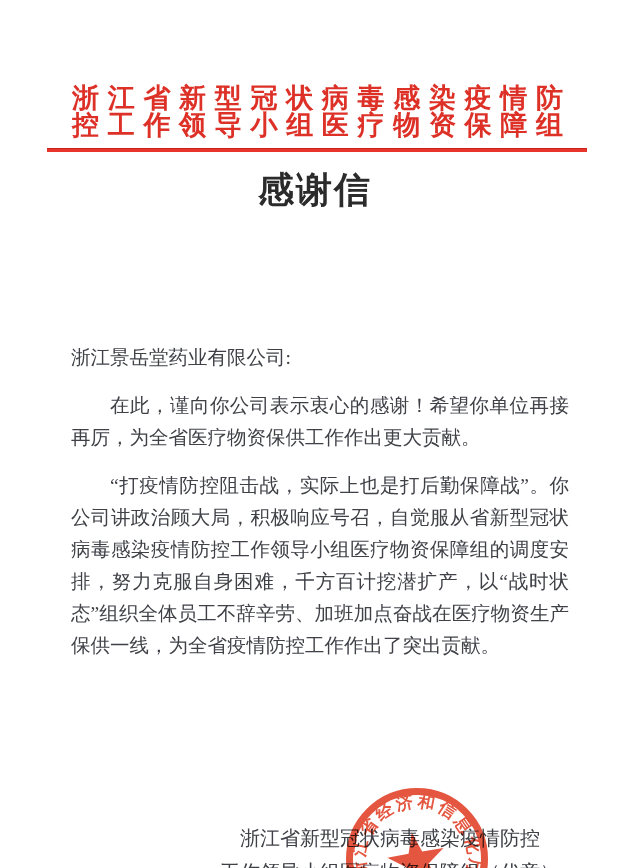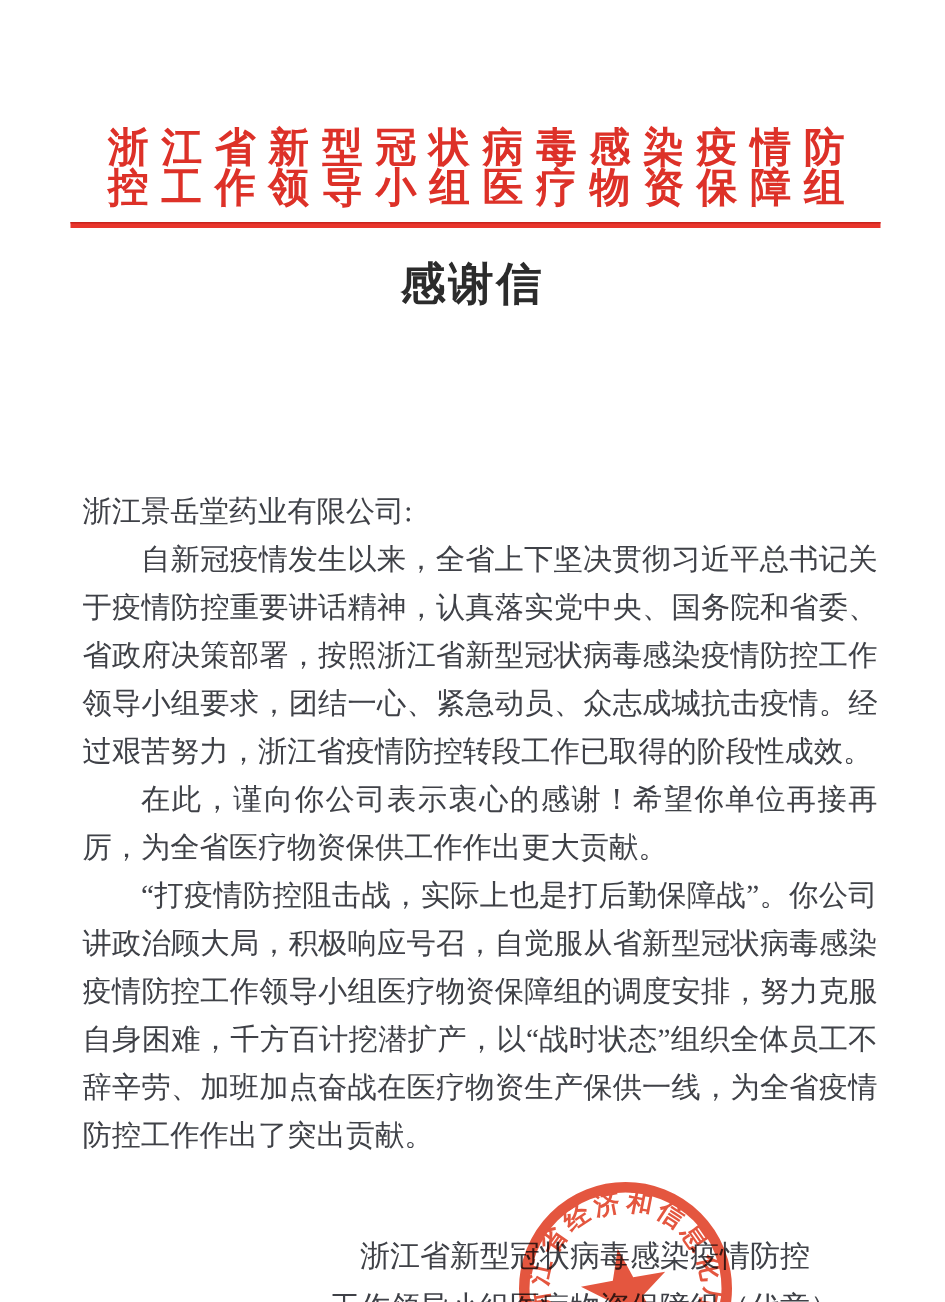--- a/index.html
+++ b/index.html
@@ -24,37 +24,37 @@
     margin:9px 43px 0 47px;
     height:3px;
     background:#e8352c;
     border-top:1px solid #c8231c;
   }
 
   
   .title{
     margin:20px 0 0 0;
     text-align:center;
-    font-size:30px;
+    font-size:36px;
     font-weight:bold;
     letter-spacing:2px;
     color:#2b2b2b;
     line-height:36px;
   }
 
   
   .body-text{
     position:absolute;
     left:55px;top:241px;width:530px;
     font-size:19.5px;
     line-height:32px;
     color:#3f4147;
     text-align:justify;
   }
-  .body-text p{margin:0;text-indent:2em;}
+  .body-text p{margin:16px;text-indent:2em;}
   .body-text p.salutation{text-indent:0;}
 
   
   .signature{
     position:absolute;
     left:210px;top:736px;width:360px;
     text-align:center;
     font-size:20px;
     line-height:34px;
     color:#3f4147;
@@ -118,21 +118,20 @@
         <span>组</span>
       </div>
   </div>
 
   <div class="divider"></div>
 
   <div class="title">感谢信</div>
 
   <div class="body-text">
     <p class="salutation">浙江景岳堂药业有限公司:</p>
-    <p>自新冠疫情发生以来，全省上下坚决贯彻习近平总书记关于疫情防控重要讲话精神，认真落实党中央、国务院和省委、省政府决策部署，按照浙江省新型冠状病毒感染疫情防控工作领导小组要求，团结一心、紧急动员、众志成城抗击疫情。经过艰苦努力，浙江省疫情防控转段工作已取得的阶段性成效。</p>
     <p>在此，谨向你公司表示衷心的感谢！希望你单位再接再厉，为全省医疗物资保供工作作出更大贡献。</p>
     <p>“打疫情防控阻击战，实际上也是打后勤保障战”。你公司讲政治顾大局，积极响应号召，自觉服从省新型冠状病毒感染疫情防控工作领导小组医疗物资保障组的调度安排，努力克服自身困难，千方百计挖潜扩产，以“战时状态”组织全体员工不辞辛劳、加班加点奋战在医疗物资生产保供一线，为全省疫情防控工作作出了突出贡献。</p>
   </div>
 
   <div class="signature">
     <div>浙江省新型冠状病毒感染疫情防控</div>
     <div>工作领导小组医疗物资保障组（代章）</div>
 
   </div>
 

